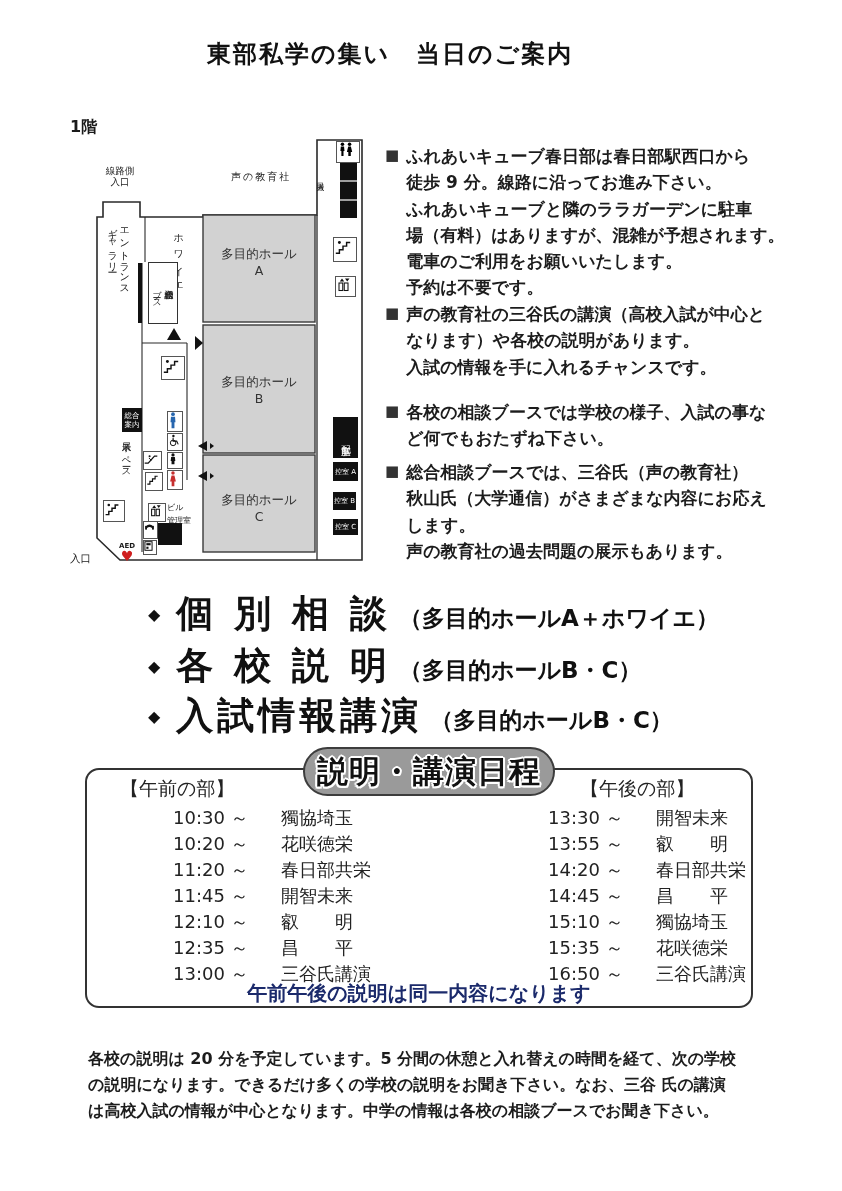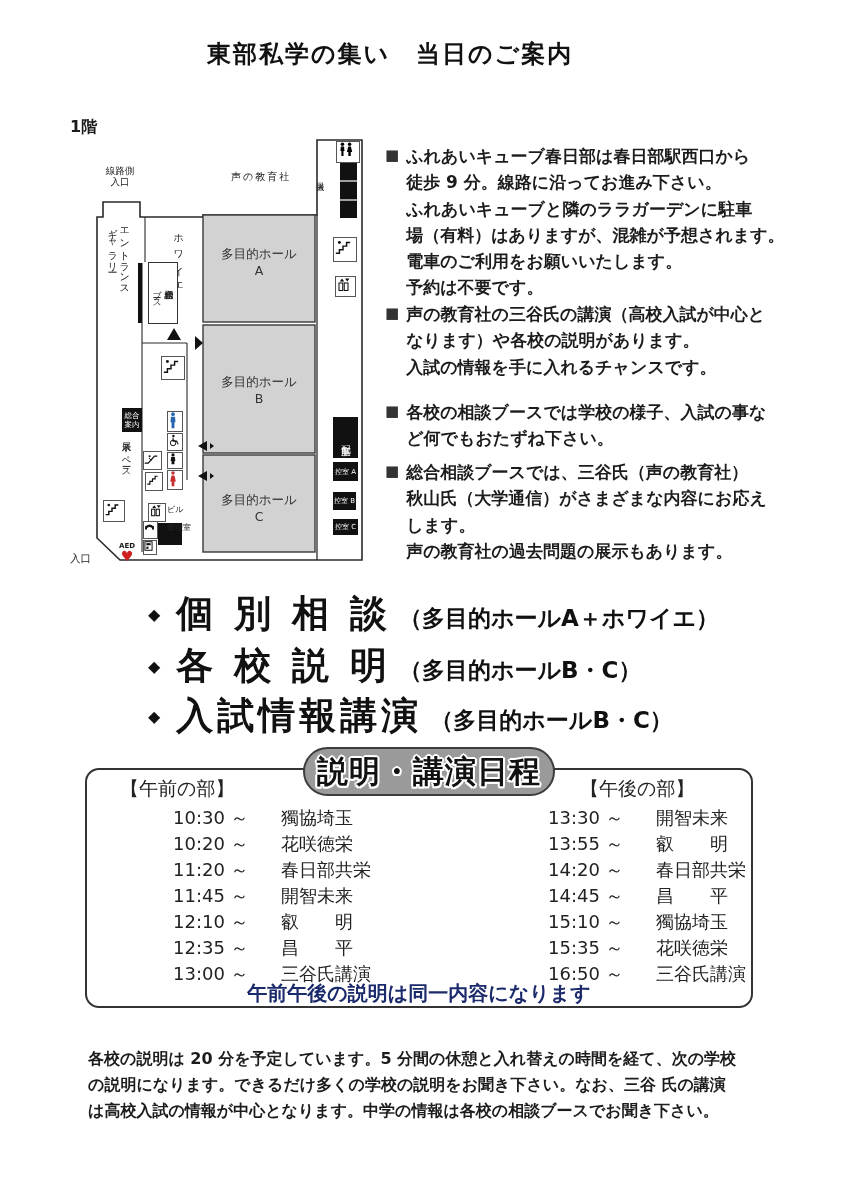--- a/index.html
+++ b/index.html
@@ -119,21 +119,21 @@
   </div>
   <div class="hall-label" style="top:110px;">多目的ホール
 A</div>
   <div class="hall-label" style="top:238px;">多目的ホール
 B</div>
   <div class="hall-label" style="top:356px;">多目的ホール
 C</div>
   <div class="blackbox pre ctr" style="left:52px;top:273px;width:20px;height:24px;font-size:7.5px;line-height:9px;">総合
 案内</div>
   <div class="maplabel v" style="left:51px;top:300px;height:62px;font-size:9.5px;letter-spacing:1px;">展示スペース</div>
-  <div class="maplabel pre" style="left:97px;top:366px;width:32px;font-size:8px;line-height:18px;">ビル
+  <div class="maplabel pre" style="left:97px;top:366px;width:32px;font-size:8px;line-height:13px;">ビル
 管理室</div>
   <div class="blackbox" style="left:263px;top:282px;width:25px;height:41px;">
     <span class="v" style="font-size:9.5px;">配膳室</span>
   </div>
   <div class="blackbox" style="left:263px;top:327px;width:25px;height:19px;font-size:7px;">控室 A</div>
   <div class="blackbox" style="left:263px;top:357px;width:23px;height:18px;font-size:7px;">控室 B</div>
   <div class="blackbox" style="left:263px;top:384px;width:25px;height:16px;font-size:7px;">控室 C</div>
   <div class="maplabel" style="left:0px;top:417px;font-size:10.5px;">入口</div>
   <div class="aed">
     <div>AED</div>

